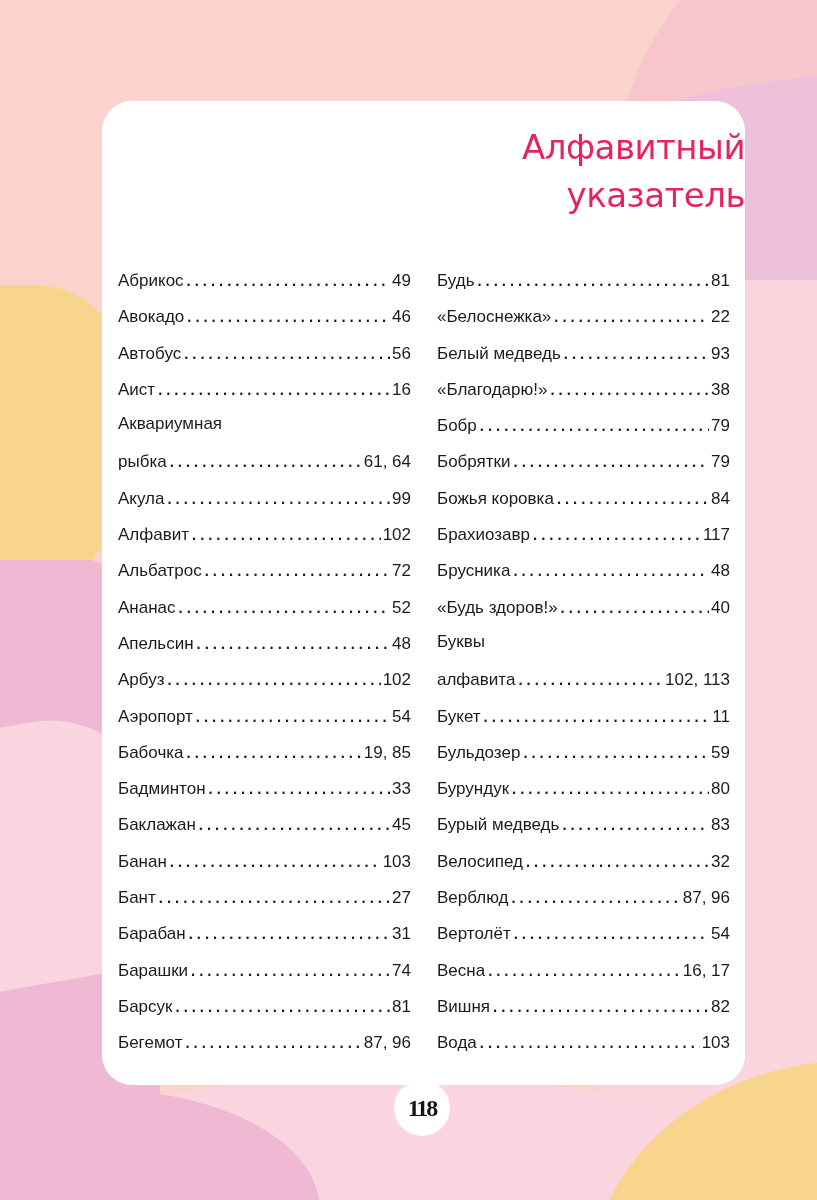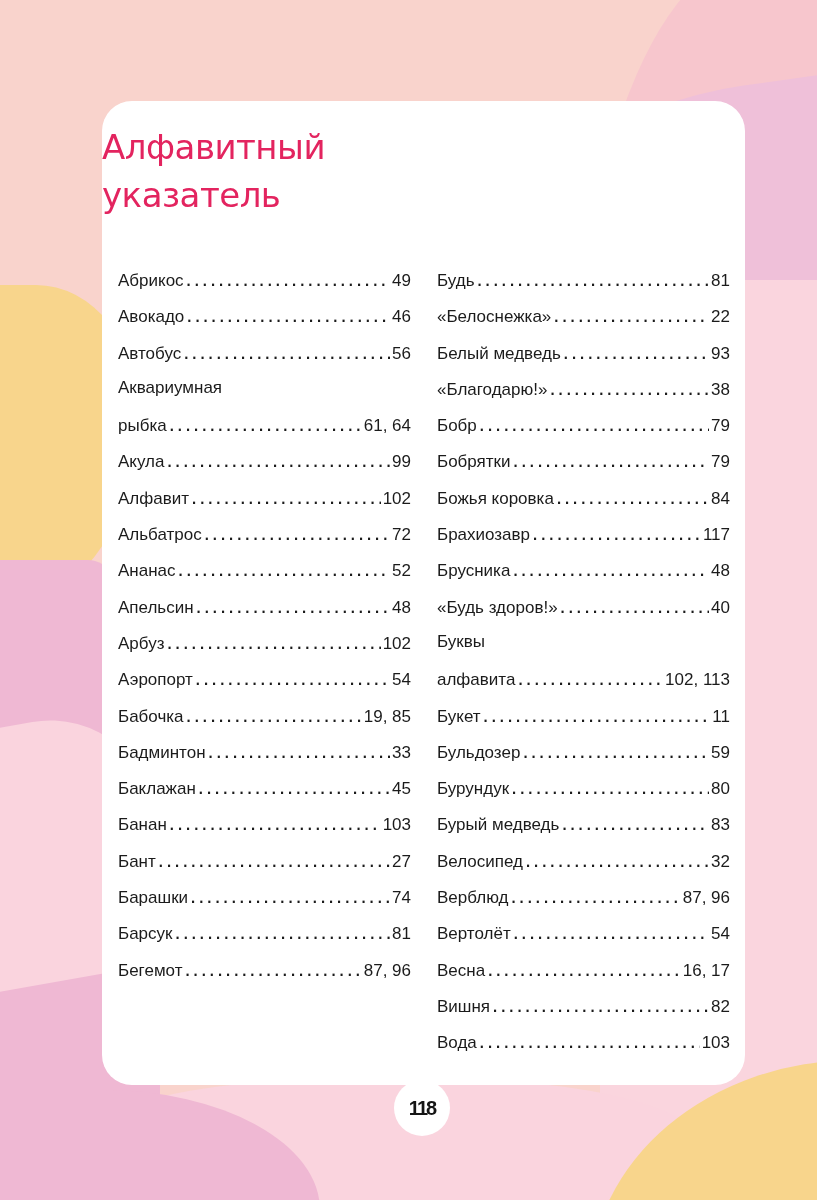--- a/index.html
+++ b/index.html
@@ -9,31 +9,31 @@
   .blob-lilac { left:520px; top:90px; width:400px; height:230px; background:#EFC0D9; border-radius:60% 0 0 20%; transform:rotate(-8deg); }
   .blob-lightpink-r { left:600px; top:280px; width:320px; height:1000px; background:#FAD5DE; border-radius:40% 0 0 0; }
   .blob-yellow-l { left:-120px; top:285px; width:260px; height:330px; background:#F8D58C; border-radius:0 40% 60% 0; }
   .blob-mauve-l { left:-80px; top:560px; width:240px; height:700px; background:#EFB8D3; border-radius:0 30% 0 0; }
   .blob-lightpink-l { left:-60px; top:720px; width:230px; height:260px; background:#FAD4DE; border-radius:0 50% 0 0; transform:rotate(-10deg); }
   .blob-bottom-pink { left:80px; top:1080px; width:620px; height:160px; background:#FAD4DE; border-radius:40% 40% 0 0; }
   .blob-bottom-mauve { left:-40px; top:1090px; width:360px; height:200px; background:#EFB8D3; border-radius:0 60% 0 0; }
   .blob-yellow-r { left:590px; top:1060px; width:380px; height:320px; background:#F8D58C; border-radius:70% 0 0 0; }
 
   .card { position:absolute; left:102px; top:101px; width:643px; height:984px; background:#fff; border-radius:30px; }
-  .title { position:absolute; left:0; top:22px; width:643px; text-align:left; color:#E3245F; font-family:"DejaVu Sans", sans-serif; font-size:34px; line-height:48px; letter-spacing:-0.5px; }
+  .title { position:absolute; left:0; top:22px; width:643px; text-align:right; color:#E3245F; font-family:"DejaVu Sans", sans-serif; font-size:34px; line-height:48px; letter-spacing:-0.5px; }
   .col { position:absolute; top:160px; width:293px; }
   .col.left { left:16px; }
   .col.right { left:335px; }
   .row { height:36.3px; line-height:36.3px; display:flex; align-items:baseline; font-size:17px; color:#1b1b1b; white-space:nowrap; overflow:hidden; }
   .row .name { flex:none; }
   .row .dots { flex:1 1 auto; overflow:hidden; margin:0 2px; color:#1b1b1b; letter-spacing:2px; font-size:22px; }
   .row .dots::before { content:"..............................................................................."; }
   .row .pages { flex:none; }
 
-  .page-badge { position:absolute; left:394px; top:1080px; width:56px; height:56px; border-radius:50%; background:#fff; display:flex; align-items:center; justify-content:center; font-family:Liberation Sans, sans-serif; font-weight:bold; font-size:20px; color:#151515; letter-spacing:-2px; }
+  .page-badge { position:absolute; left:394px; top:1080px; width:56px; height:56px; border-radius:50%; background:#fff; display:flex; align-items:center; justify-content:center; font-family:Liberation Serif, serif; font-weight:bold; font-size:24px; color:#151515; letter-spacing:-2px; }
 </style>
 </head>
 <body>
 
 <div class="bg blob-rose"></div>
 <div class="bg blob-lilac"></div>
 <div class="bg blob-lightpink-r"></div>
 <div class="bg blob-yellow-l"></div>
 <div class="bg blob-mauve-l"></div>
 <div class="bg blob-lightpink-l"></div>
@@ -56,20 +56,25 @@
       <div class="row">
         <span class="name">Авокадо</span>
         <span class="dots"></span>
         <span class="pages">46</span>
       </div>
       <div class="row">
         <span class="name">Автобус</span>
         <span class="dots"></span>
         <span class="pages">56</span>
       </div>
+      <div class="row">
+        <span class="name">Аист</span>
+        <span class="dots"></span>
+        <span class="pages">16</span>
+      </div>
       <div class="row cont">
         <span class="name">Аквариумная</span>
       </div>
       <div class="row">
         <span class="name">рыбка</span>
         <span class="dots"></span>
         <span class="pages">61, 64</span>
       </div>
       <div class="row">
         <span class="name">Акула</span>
@@ -125,20 +130,25 @@
         <span class="name">Банан</span>
         <span class="dots"></span>
         <span class="pages">103</span>
       </div>
       <div class="row">
         <span class="name">Бант</span>
         <span class="dots"></span>
         <span class="pages">27</span>
       </div>
       <div class="row">
+        <span class="name">Барабан</span>
+        <span class="dots"></span>
+        <span class="pages">31</span>
+      </div>
+      <div class="row">
         <span class="name">Барашки</span>
         <span class="dots"></span>
         <span class="pages">74</span>
       </div>
       <div class="row">
         <span class="name">Барсук</span>
         <span class="dots"></span>
         <span class="pages">81</span>
       </div>
       <div class="row">

